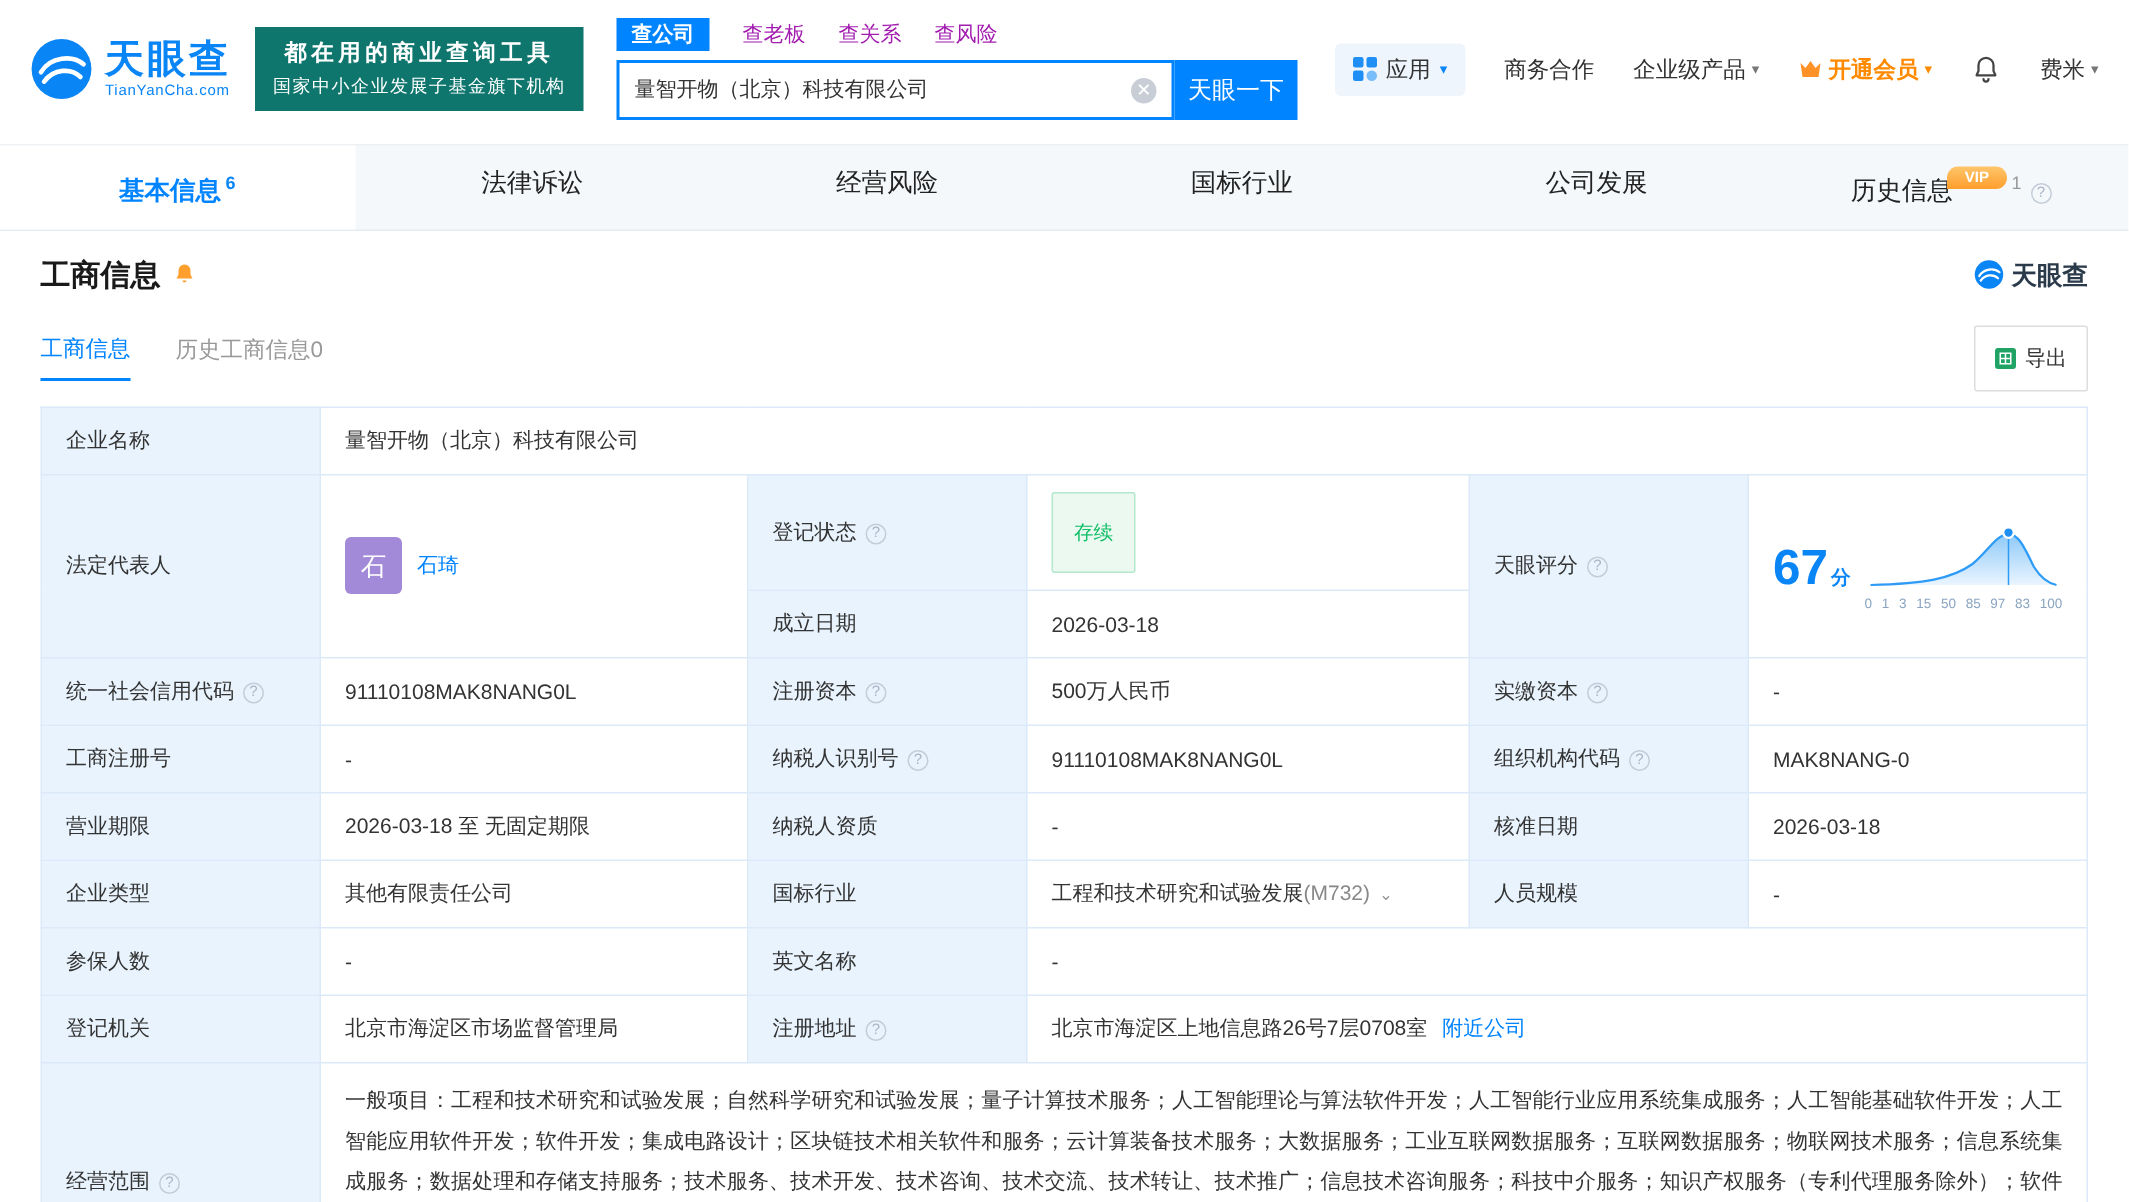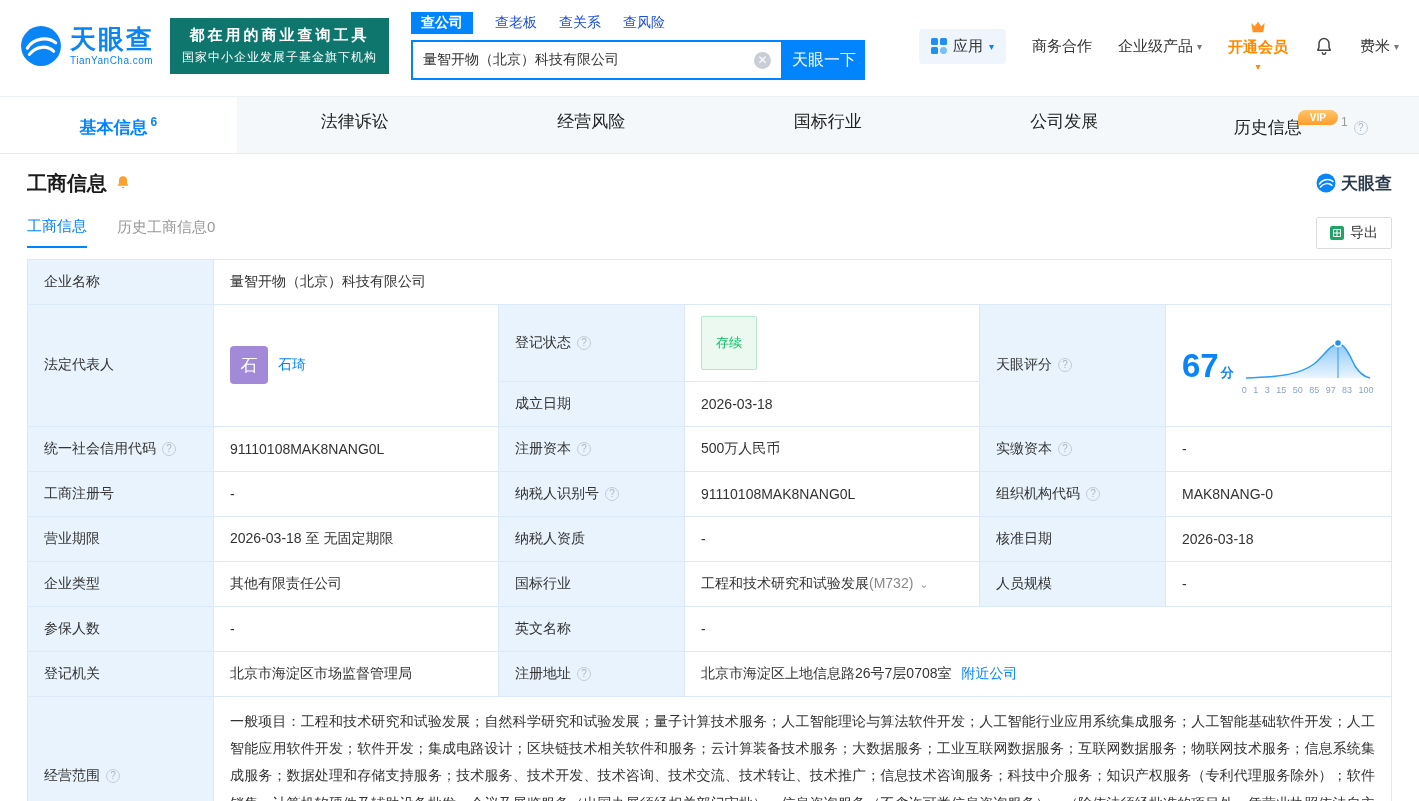--- a/index.html
+++ b/index.html
@@ -13,33 +13,33 @@
   
   .topbar { display:flex; align-items:center; padding:12px 20px 10px 20px; gap:16px; }
   .logo { display:flex; align-items:center; gap:8px; cursor:pointer; }
   .logo-cn { font-size:26px; font-weight:bold; color:#0a85f5; letter-spacing:2px; line-height:1; }
   .logo-en { font-size:10px; color:#0a85f5; margin-top:3px; letter-spacing:.5px; }
   .banner { background:#0f766e; color:#fff; padding:8px 12px; text-align:center; }
   .banner-l1 { font-size:15px; font-weight:bold; letter-spacing:3px; white-space:nowrap; }
   .banner-l2 { font-size:12px; margin-top:4px; letter-spacing:1px; white-space:nowrap; }
   .search-area { display:flex; flex-direction:column; margin-left:6px; }
   .search-tabs { display:flex; align-items:center; gap:22px; margin-bottom:6px; }
-  .stab { font-size:14px; color:#1d4ed8; cursor:pointer; }
+  .stab { font-size:14px; color:#a21caf; cursor:pointer; }
   .stab.active { background:#0084ff; color:#fff; padding:2px 10px; font-weight:bold; }
   .search-row { display:flex; }
   .search-box { width:372px; height:40px; border:2px solid #0084ff; display:flex; align-items:center; background:#fff; }
   .search-box input { border:none; outline:none; flex:1; font-size:14px; padding:0 10px; color:#333; background:transparent; }
   .clear { width:17px; height:17px; border-radius:50%; background:#c9ced6; color:#fff; display:flex; align-items:center; justify-content:center; font-size:12px; margin-right:10px; cursor:pointer; flex:0 0 auto; }
   .search-btn { width:82px; height:40px; background:#0084ff; color:#fff; border:none; font-size:16px; cursor:pointer; }
   .header-menu { margin-left:auto; display:flex; align-items:center; gap:26px; font-size:15px; color:#333; white-space:nowrap; }
   .menu-apps { background:#eef5fd; border-radius:4px; padding:8px 12px; display:flex; gap:6px; align-items:center; cursor:pointer; }
   .menu-item { cursor:pointer; display:inline-flex; align-items:center; gap:4px; }
   .caret { font-size:10px; color:#777; }
   .caret.blue { color:#0a85f5; }
-  .menu-vip { color:#ff8a00; font-weight:bold;flex-direction:column; }
+  .menu-vip { color:#ff8a00; font-weight:bold; }
   .menu-vip .caret { color:#ff8a00; }
   .bell-btn { cursor:pointer; display:inline-flex; }
   
   .main-tabs { display:flex; background:#f5f8fb; border-top:1px solid #eef1f4; border-bottom:1px solid #e6ebf1; margin-top:6px; }
   .mtab { flex:1; text-align:center; line-height:50px; font-size:17px; color:#222; cursor:pointer; position:relative; }
   .mtab.active { background:#fff; color:#0084ff; font-weight:bold; }
   .cnt { font-size:12px; margin-left:3px; vertical-align:super; }
   .cnt.blue { color:#0a85f5; }
   .cnt.gray { color:#999; font-weight:normal; }
   .vip-tag { display:inline-block; background:linear-gradient(180deg,#ffc56b,#ff9e2c); color:#fff; font-size:10px; font-weight:bold; padding:1px 12px; border-radius:8px 8px 8px 0; transform:translateY(-12px); margin-left:-4px; line-height:1.3; }
@@ -47,31 +47,31 @@
   .mtab .qmark { vertical-align:2px; }
   
   .content { padding:0 27px; }
   .section-head { display:flex; align-items:center; margin-top:16px; }
   .section-title { font-size:20px; font-weight:bold; color:#1a1a1a; }
   .section-bell { margin-left:8px; display:inline-flex; }
   .wm-logo { margin-left:auto; display:flex; align-items:center; gap:5px; font-size:17px; font-weight:bold; color:#2a3a4a; }
   .subtabs-row { display:flex; align-items:center; margin-top:20px; }
   .sub { font-size:15px; color:#999; margin-right:30px; cursor:pointer; padding-bottom:10px; }
   .sub.active { color:#0084ff; border-bottom:2px solid #0084ff; }
-  .export-btn { margin-left:auto; background:#fff; border:1px solid #ddd; border-radius:2px; height:32px; padding:0 13px; font-size:14px; color:#333; display:inline-flex; align-items:center; gap:6px; cursor:pointer; }
+  .export-btn { margin-left:auto; background:#fff; border:1px solid #ddd; border-radius:2px; height:44px; padding:0 13px; font-size:14px; color:#333; display:inline-flex; align-items:center; gap:6px; cursor:pointer; }
   
   .info-table { width:100%; border-collapse:collapse; margin-top:10px; table-layout:fixed; }
   .info-table td { border:1px solid #dce9f8; padding:11px 16px; font-size:14px; color:#333; height:45px; vertical-align:middle; word-break:break-all; }
   td.lbl { background:#e8f3fd; }
   td.val { background:#fff; }
   .rep { display:flex; align-items:center; gap:10px; }
   .avatar { width:38px; height:38px; background:#a38ad8; color:#fff; display:inline-flex; align-items:center; justify-content:center; font-size:17px; border-radius:4px; cursor:pointer; flex:0 0 auto; }
   .link { color:#0084ff; cursor:pointer; text-decoration:none; }
   .badge-green { display:inline-block; font-size:13px; padding:17px 14px; background:#ebf9f1; color:#12bf66; border:1px solid #b4e8cd; border-radius:2px; }
-  .score-wrap { display:flex; align-items:center; gap:8px; }
+  .score-wrap { display:flex; align-items:center; justify-content:space-between; gap:8px; }
   .score-num { color:#0a85f5; font-size:33px; font-weight:bold; line-height:1; white-space:nowrap; }
   .score-unit { font-size:13px; margin-left:2px; font-weight:bold; }
   .score-chart { width:132px; flex:0 0 auto; }
   .ticks { display:flex; justify-content:space-between; font-size:9px; color:#8aa4c0; line-height:1; margin-top:1px; }
   .chev { color:#999; font-size:11px; margin-left:6px; cursor:pointer; }
   .ind-code { color:#888; }
   .scope-val { line-height:1.95; text-align:justify; }
   .nearby { margin-left:10px; }
 </style>
 </head>

